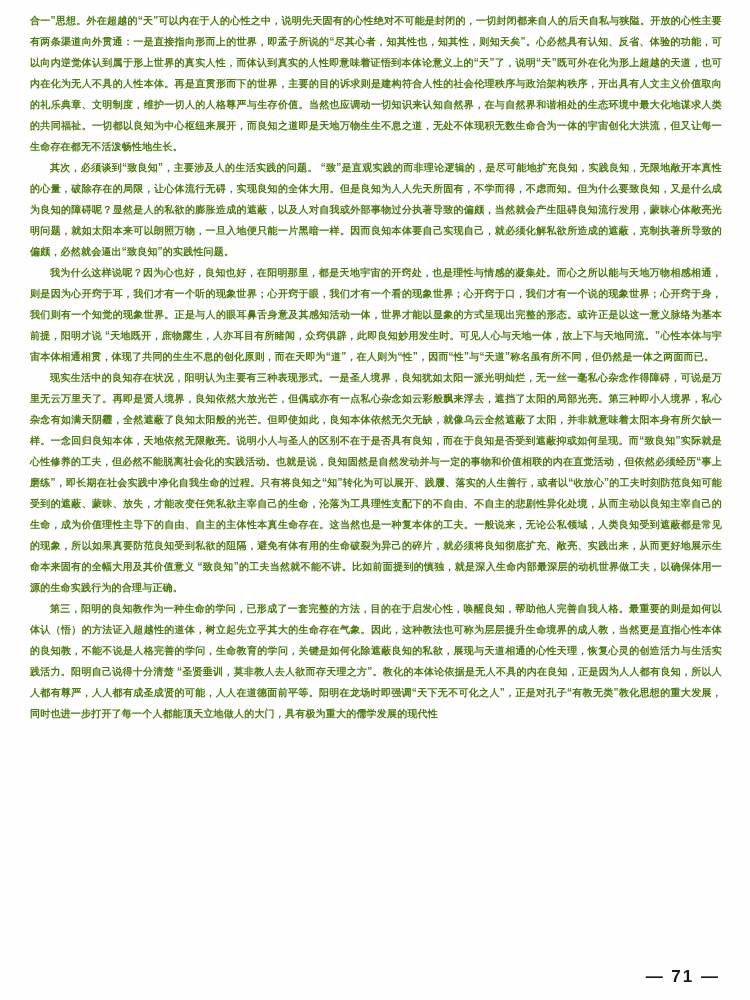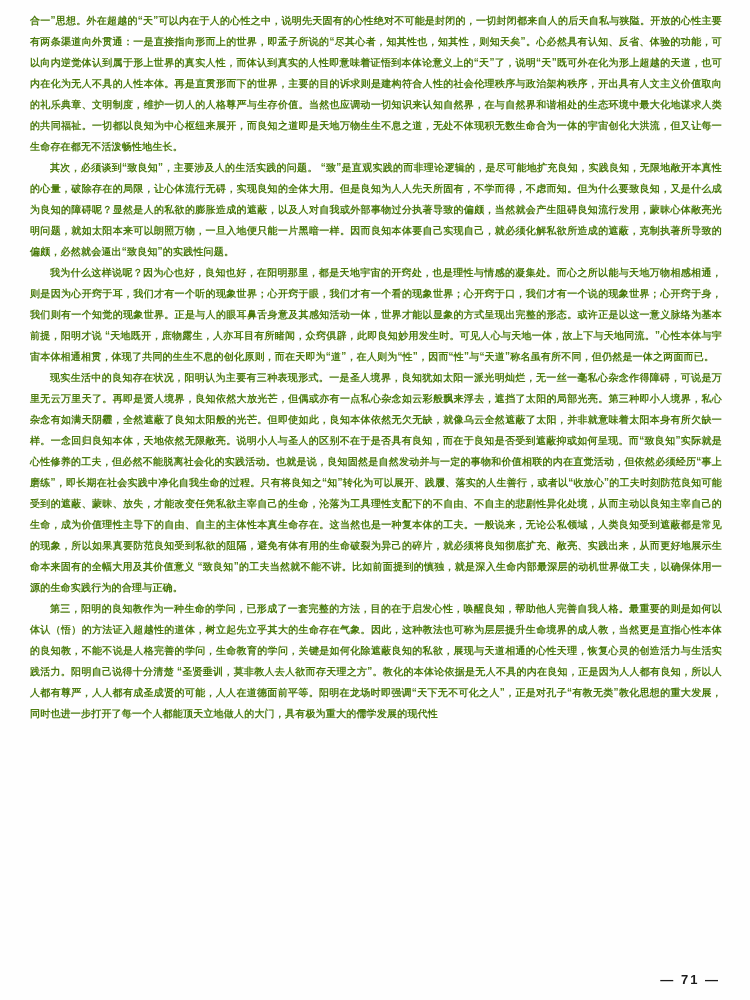--- a/index.html
+++ b/index.html
@@ -34,21 +34,21 @@
     margin: 0;
   }
   .page-body p.indent {
     text-indent: 2em;
   }
   .page-footer {
     position: absolute;
     right: 30px;
     bottom: 13px;
     color: #1b1b1b;
-    font-size: 13px;
+    font-size: 17px;
     font-weight: 600;
     letter-spacing: 2px;
   }
 </style>
 </head>
 <body>
 
 <div class="page">
   <main class="page-body">
     <p>合一”思想。外在超越的“天”可以内在于人的心性之中，说明先天固有的心性绝对不可能是封闭的，一切封闭都来自人的后天自私与狭隘。开放的心性主要有两条渠道向外贯通：一是直接指向形而上的世界，即孟子所说的“尽其心者，知其性也，知其性，则知天矣”。心必然具有认知、反省、体验的功能，可以向内逆觉体认到属于形上世界的真实人性，而体认到真实的人性即意味着证悟到本体论意义上的“天”了，说明“天”既可外在化为形上超越的天道，也可内在化为无人不具的人性本体。再是直贯形而下的世界，主要的目的诉求则是建构符合人性的社会伦理秩序与政治架构秩序，开出具有人文主义价值取向的礼乐典章、文明制度，维护一切人的人格尊严与生存价值。当然也应调动一切知识来认知自然界，在与自然界和谐相处的生态环境中最大化地谋求人类的共同福祉。一切都以良知为中心枢纽来展开，而良知之道即是天地万物生生不息之道，无处不体现积无数生命合为一体的宇宙创化大洪流，但又让每一生命存在都无不活泼畅性地生长。</p>

